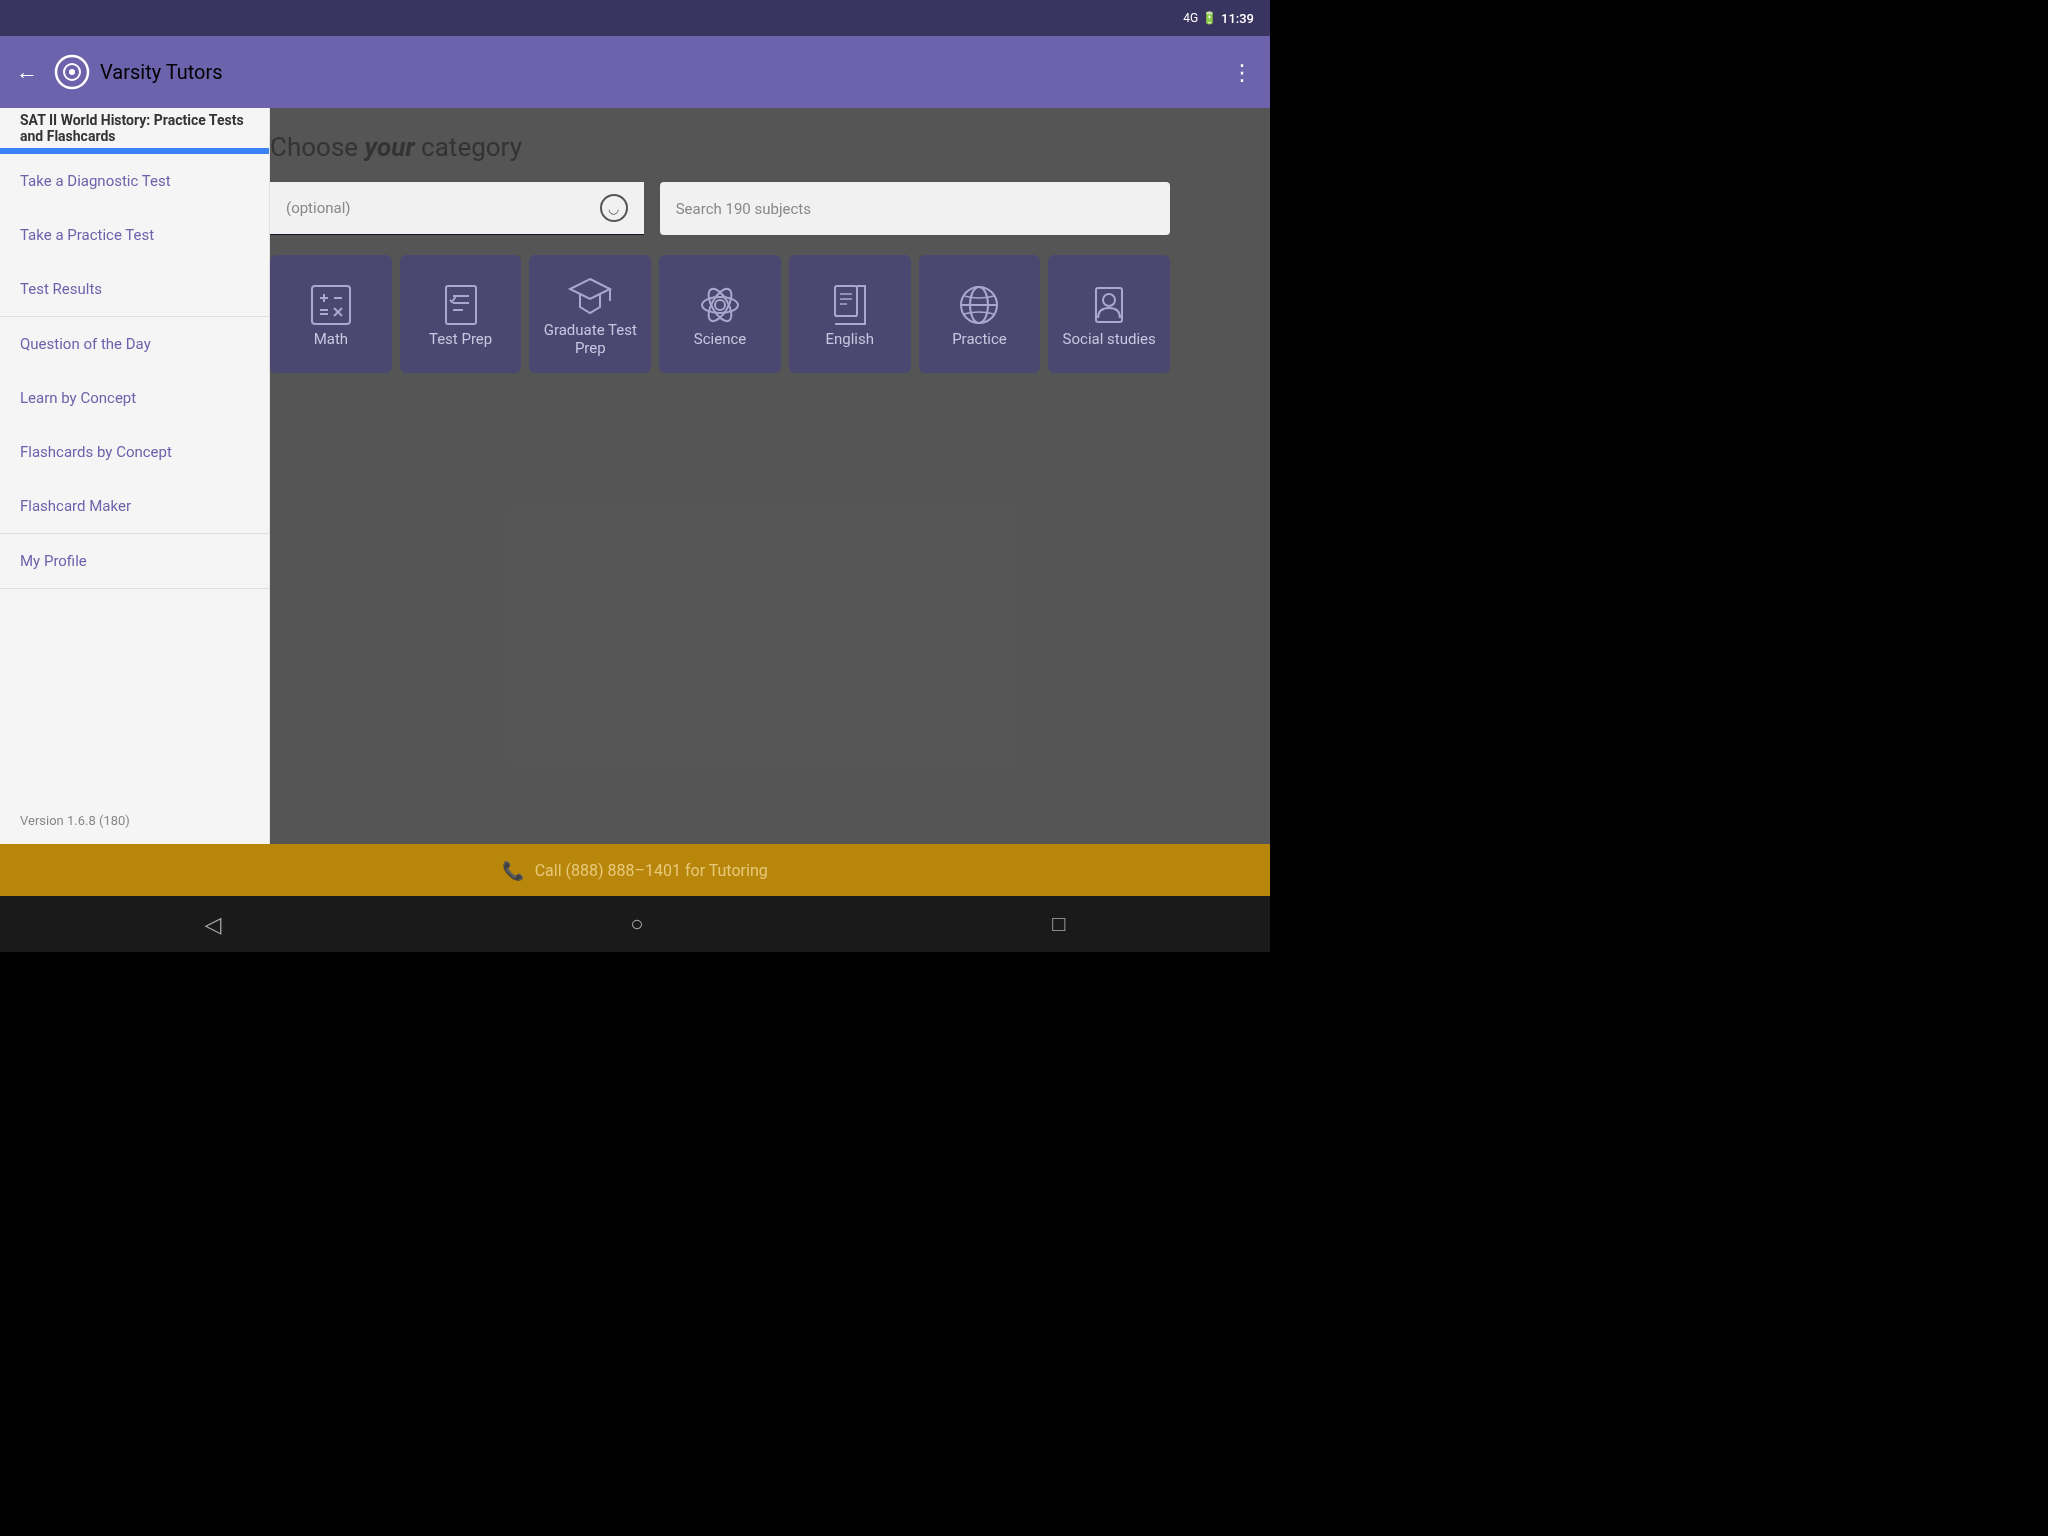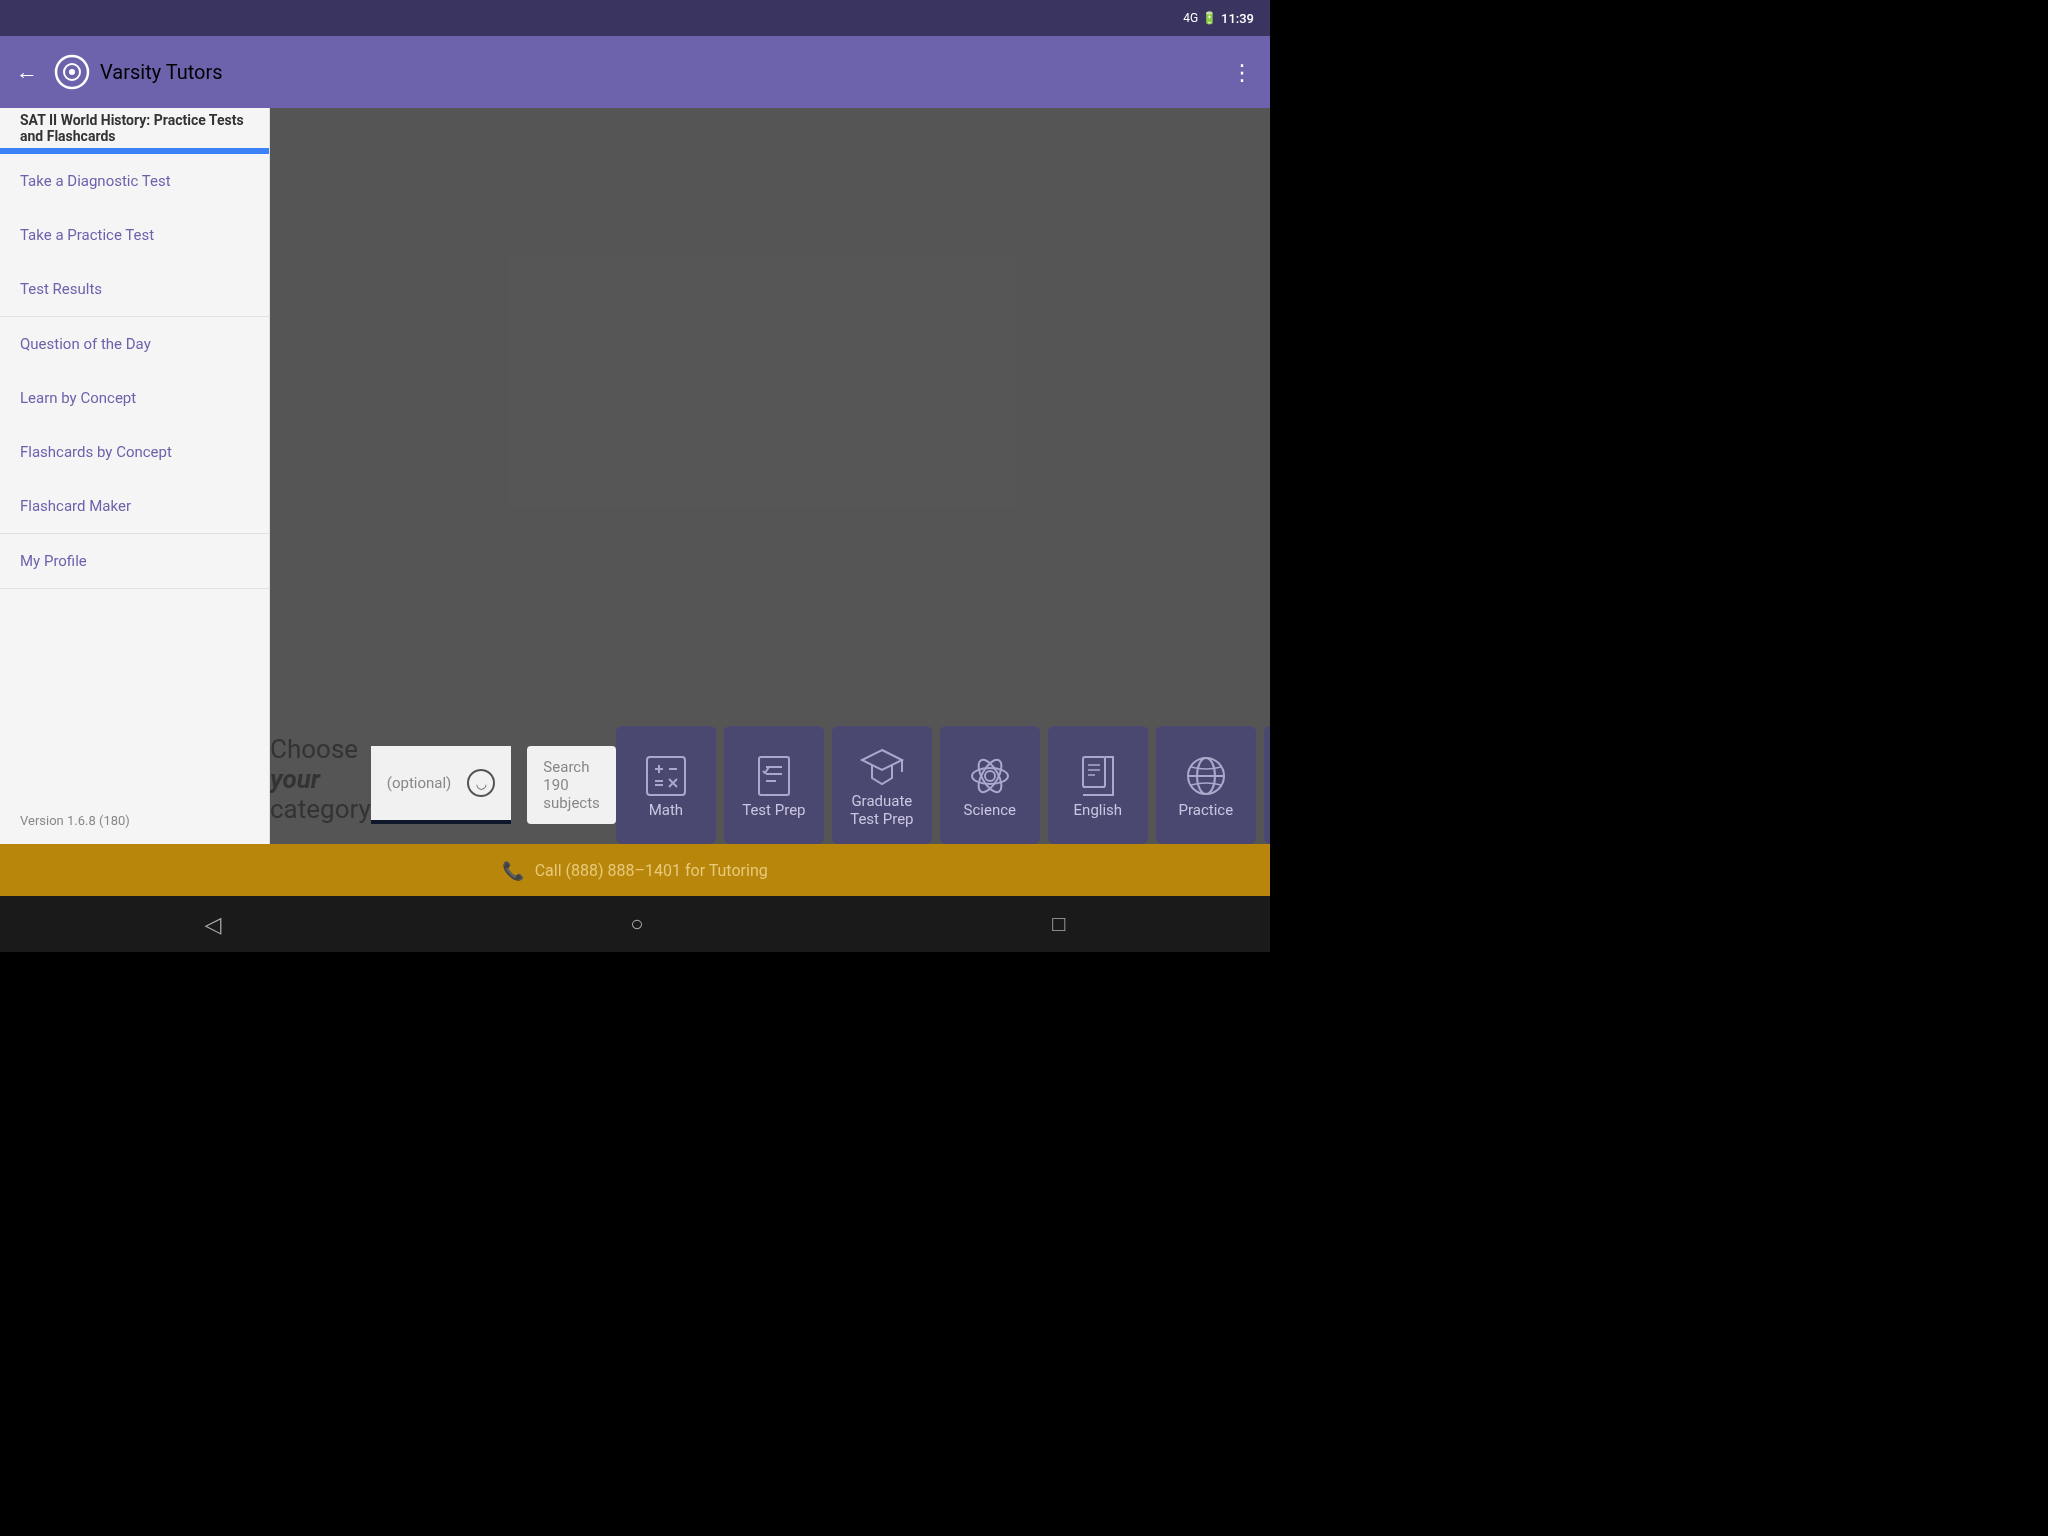--- a/index.html
+++ b/index.html
@@ -117,22 +117,23 @@
       flex: 1;
       background: #757575;
       position: relative;
       overflow: hidden;
     }
     .content-overlay {
       position: absolute;
       top: 0; left: 0; right: 0; bottom: 0;
       background: rgba(80, 80, 80, 0.85);
       display: flex;
-      align-items: flex-end;
-      padding-top: 16px;
+      flex-direction: column;
+      align-items: flex-start;
+      padding-top: 24px;
     }
     .choose-title {
       font-size: 26px;
       color: #333;
       margin-bottom: 20px;
       font-weight: 400;
     }
     .choose-title em {
       font-style: italic;
       font-weight: 700;
@@ -295,21 +296,21 @@
 
   <div class="main-content">
     <div class="content-overlay">
 
       <div class="choose-title">
         <span>Choose </span><em>your</em><span> category</span>
       </div>
 
       <div class="search-row">
 
-        <div class="search-box" style="flex:1; border-bottom: 4px solid #0f172a; border-radius:0; background: rgba(255,255,255,0.92);">
+        <div class="search-box" style="flex:1; border-bottom: 1px solid #0f172a; border-radius:0; background: rgba(255,255,255,0.92);">
           <span class="search-placeholder">(optional)</span>
           <div style="flex:1"></div>
           <div class="search-icon-circle">◡</div>
         </div>
 
         <div class="search-box" style="flex:1.4; background: rgba(255,255,255,0.92); border-radius:4px;">
           <span class="search-placeholder">Search 190 subjects</span>
         </div>
       </div>
 

